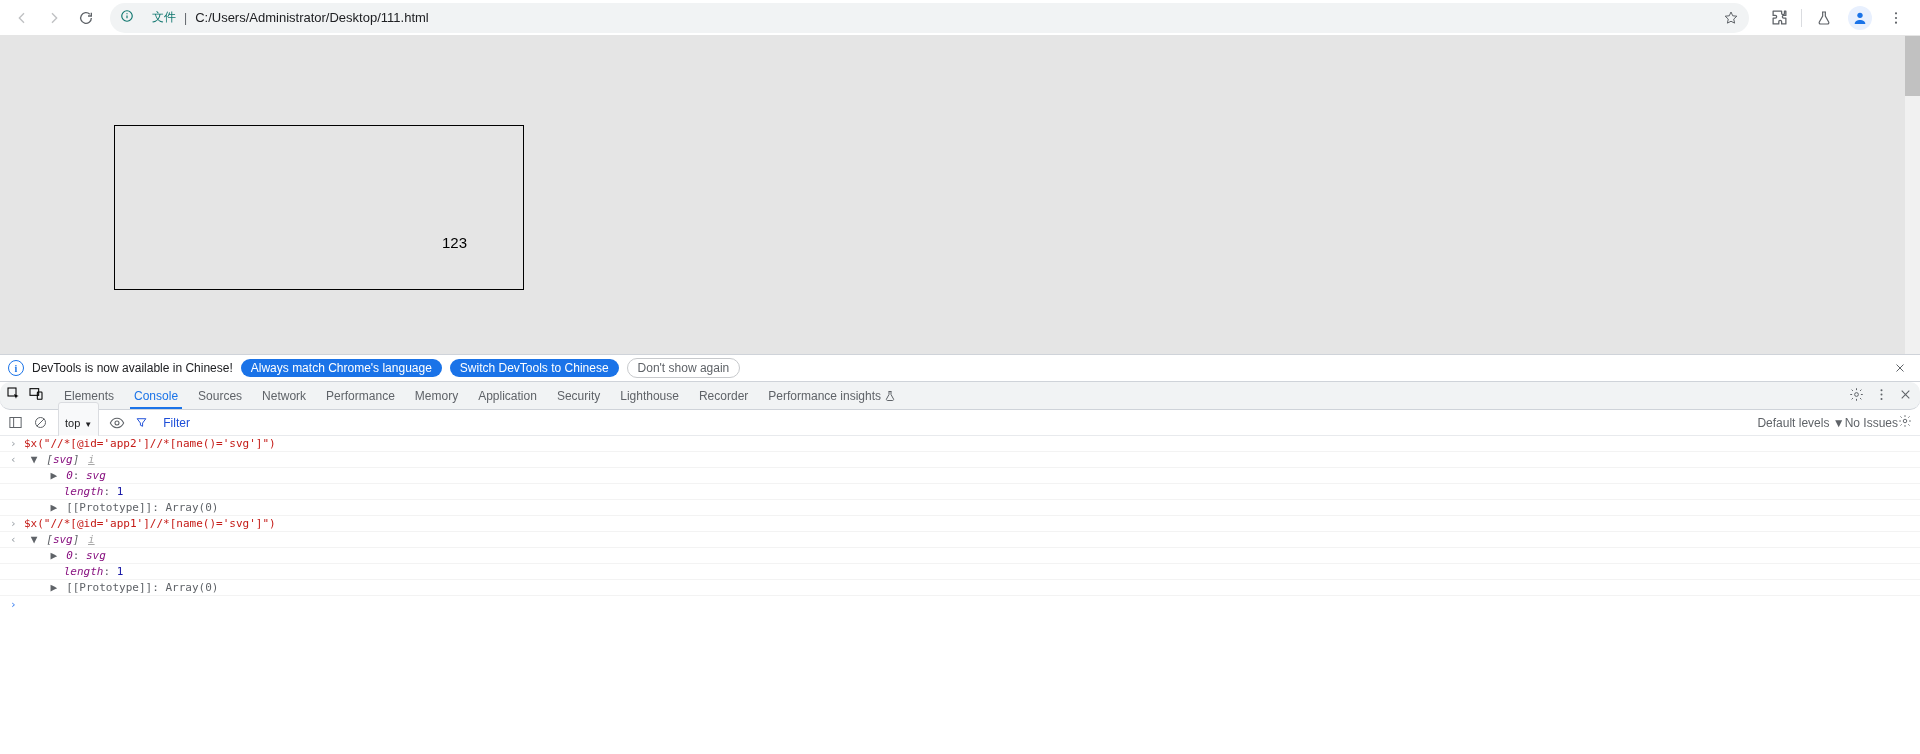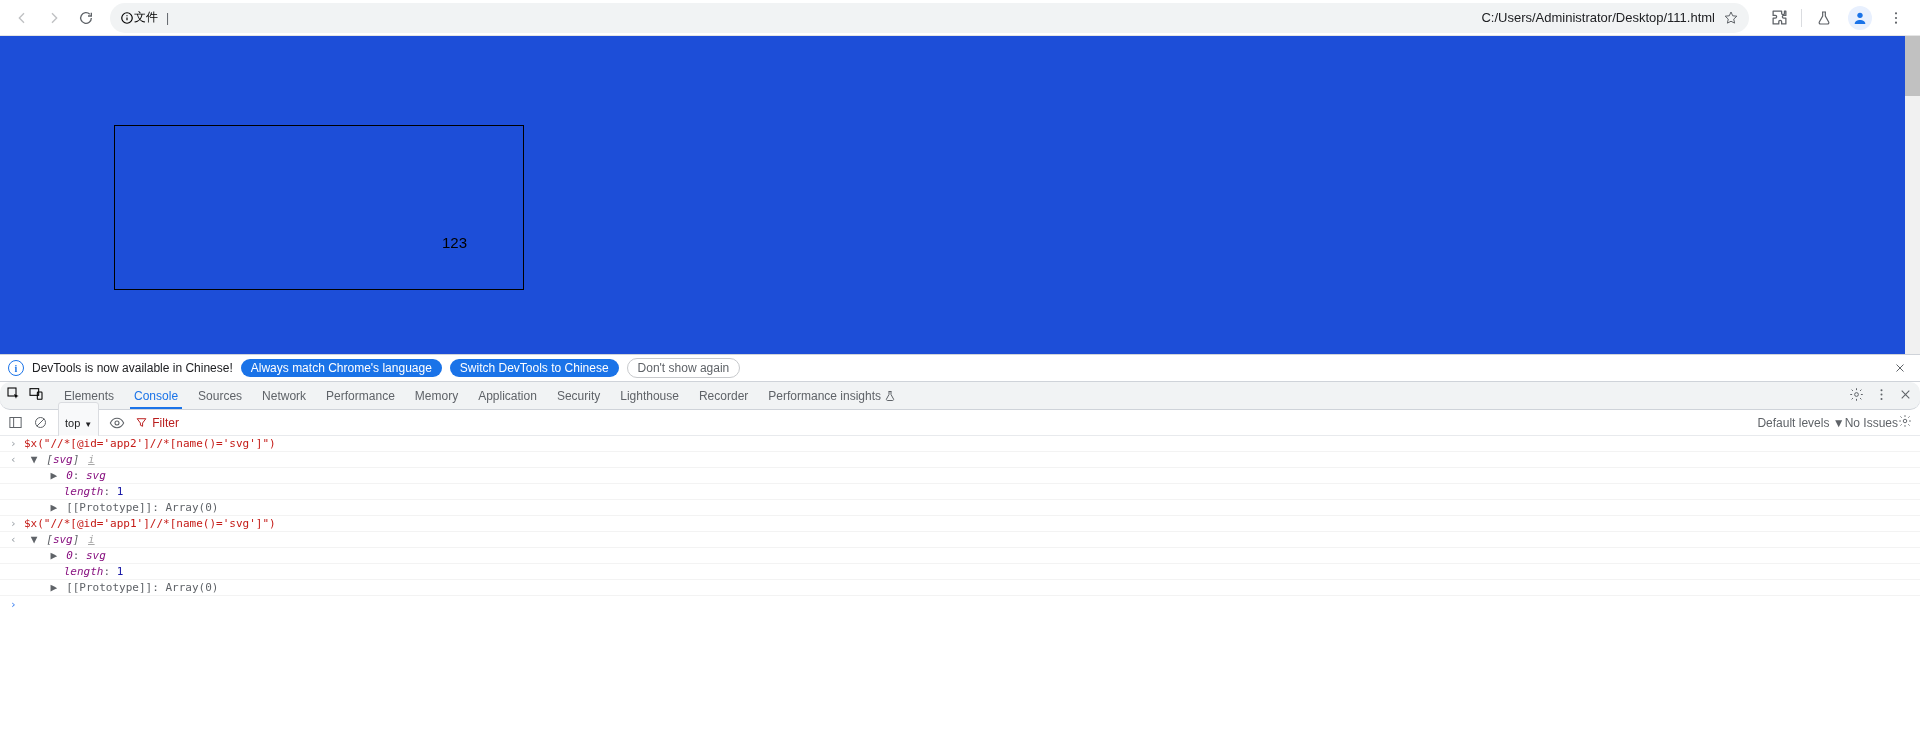--- a/index.html
+++ b/index.html
@@ -3,30 +3,30 @@
 <meta charset="utf-8">
 <style>
 * { margin: 0; padding: 0; box-sizing: border-box; }
 body { font-family: "Segoe UI", Arial, sans-serif; font-size: 12px; overflow: hidden; width: 1920px; height: 754px; background: #fff; display: flex; flex-direction: column; }
 
 
 .toolbar { height: 36px; display: flex; align-items: center; padding: 0 8px; gap: 4px; background: #fff; border-bottom: 1px solid #e5e5e5; }
 .nav-btn { width: 28px; height: 28px; display: flex; align-items: center; justify-content: center; border-radius: 50%; color: #5f6368; cursor: default; }
 .nav-btn.disabled { opacity: .4; }
 .omnibox { flex: 1; height: 30px; background: #f1f3f4; border-radius: 15px; display: flex; align-items: center; padding: 0 10px; gap: 8px; margin: 0 6px; }
-.omnibox .prefix { display: flex; align-items: center; gap: 0; font-size: 12px; color: #000000; }
-.omnibox .url { flex: 1; font-size: 13px; color: #202124; text-align: right; }
+.omnibox .prefix { display: flex; gap: 18px; font-size: 12px; color: #0f766e; }
+.omnibox .url { flex: 1; font-size: 13px; color: #202124; }
 .omnibox .star { color: #5f6368; display:flex; }
 .tb-right { display: flex; align-items: center; gap: 4px; padding-left: 4px; }
 .tb-icon { width: 32px; height: 28px; display: flex; align-items: center; justify-content: center; color: #5f6368; }
 .tb-sep { width: 1px; height: 18px; background: #dadce0; margin: 0 2px; }
 .avatar { width: 24px; height: 24px; border-radius: 50%; background: #e8f0fe; display: flex; align-items: center; justify-content: center; color: #1a73e8; font-size: 16px; }
 
 
-.viewport { flex: 1; position: relative; background: #1d4ed8; overflow: auto; }
+.viewport { flex: 1; position: relative; background: #e5e5e5; overflow: auto; }
 .scrollbar { position: absolute; right: 0; top: 0; width: 15px; height: 100%; background: #f1f1f1; }
 .scroll-thumb { width: 100%; height: 60px; background: #c1c1c1; }
 .page-box { position: absolute; left: 114px; top: 89px; width: 410px; height: 165px; border: 1px solid #000; }
 .page-text { position: absolute; left: 327px; top: 108px; font-size: 15px; color: #000; font-family: Arial, sans-serif; }
 
 
 .dt-info { height: 28px; border-top: 1px solid #cfd3d9; border-bottom: 1px solid #cfd3d9; display: flex; align-items: center; padding: 0 8px; gap: 8px; background: #fff; }
 .info-icon { width: 16px; height: 16px; border: 1.5px solid #1a73e8; border-radius: 50%; color: #1a73e8; display: flex; align-items: center; justify-content: center; font-size: 10px; font-weight: bold; font-family: serif; }
 .dt-info .msg { color: #202124; font-size: 12px; }
 .pill { padding: 2px 10px; border-radius: 11px; font-size: 12px; cursor: pointer; }
@@ -40,21 +40,21 @@
 .dt-tabs .lead { display: flex; align-items: center; gap: 6px; padding-right: 10px; }
 .dt-tabs .tab { display: flex; align-items: center; padding: 0 10px; font-size: 12px; color: #5f6368; cursor: pointer; position: relative; }
 .dt-tabs .tab.active { color: #1a73e8; }
 .dt-tabs .tab.active::after { content:""; position:absolute; left:6px; right:6px; bottom:0; height:2px; background:#1a73e8; }
 .dt-tabs .tail { margin-left: auto; display: flex; align-items: center; gap: 10px; padding-right: 2px; color:#5f6368; }
 
 
 .con-tb { height: 26px; background: #fff; border-bottom: 1px solid #e8eaed; display: flex; align-items: center; padding: 0 8px; gap: 10px; }
 .con-tb .ctx { font-size: 11px; color: #202124; display:flex; align-items:flex-end; gap:4px; padding: 14px 6px; border:1px solid #dadce0; border-radius:3px; background:#f8f9fa; }
 .con-tb .ic { display:flex; align-items:center; color:#5f6368; }
-.con-tb .filter { display:flex; align-items:center; gap:4px; color:#b91c1c; font-size:12px; flex:1; }
+.con-tb .filter { display:flex; align-items:center; gap:15px; color:#1d4ed8; font-size:12px; flex:1; }
 .con-tb .right { display:flex; align-items:center; color:#5f6368; font-size:12px; }
 
 
 .con-body { flex: 1; overflow: auto; background: #fff; font-family: Consolas, Menlo, monospace; font-size: 11px; }
 .row { display: flex; align-items: flex-start; padding: 1px 10px; border-bottom: 1px solid #f3f3f3; min-height: 16px; }
 .gutter { width: 14px; color: #9aa0a6; flex-shrink: 0; }
 .content { white-space: pre; }
 .red { color: #c41a16; }
 .purple { color: #881280; font-style: italic; }
 .blue { color: #1a1aa6; }

